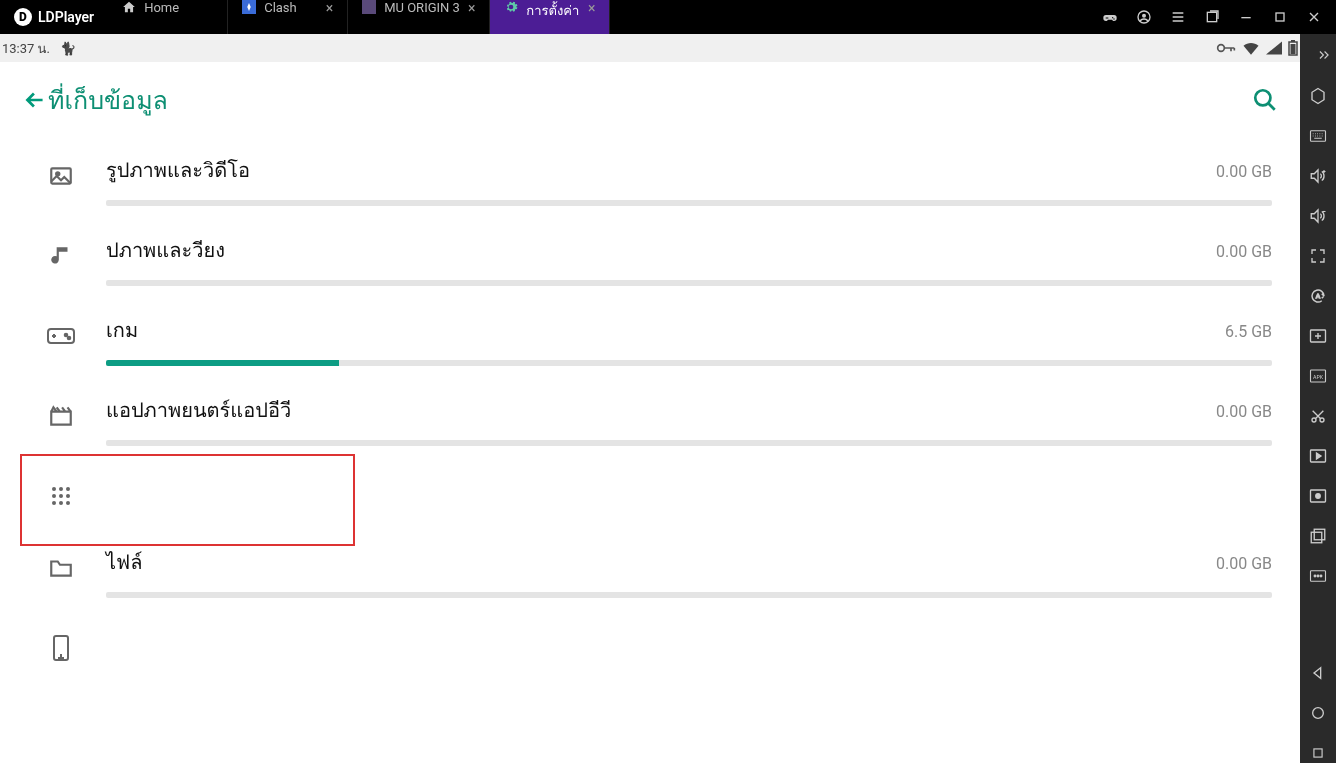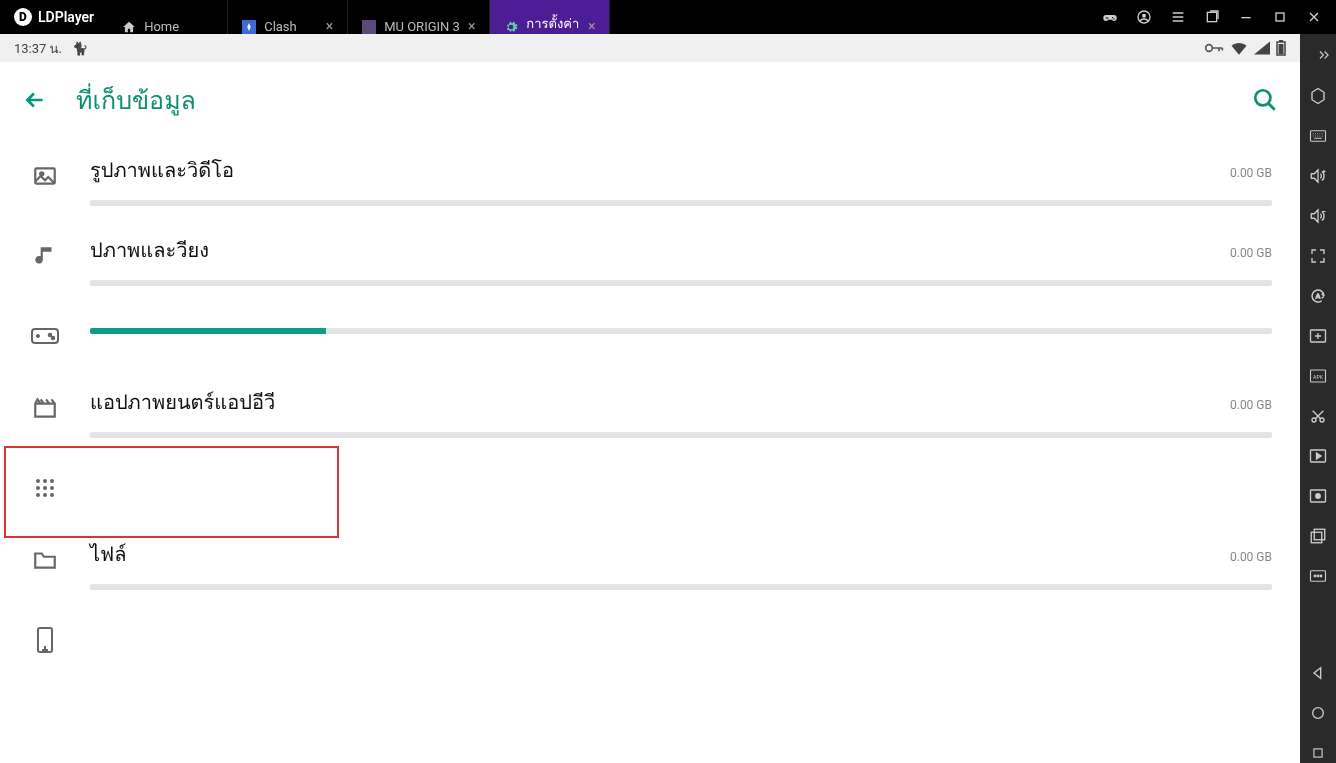--- a/index.html
+++ b/index.html
@@ -3,50 +3,50 @@
 <meta charset="utf-8">
 <style>
 * { margin: 0; padding: 0; box-sizing: border-box; }
 body { font-family: -apple-system, BlinkMacSystemFont, "Segoe UI", Roboto, sans-serif; background: #fff; width: 1336px; height: 763px; overflow: hidden; }
 
 .titlebar { height: 34px; background: #000; display: flex; align-items: center; color: #ccc; font-size: 13px; }
 .logo { display: flex; align-items: center; gap: 6px; padding: 0 14px; color: #fff; font-weight: 600; font-size: 14px; }
 .logo-icon { width: 18px; height: 18px; border-radius: 50%; background: #fff; display: flex; align-items: center; justify-content: center; color: #000; font-weight: 900; font-size: 12px; }
 
 .tabs { display: flex; height: 100%; }
-.tab { display: flex; align-items: flex-end; gap: 8px; padding: 0 14px; height: 100%; border-right: 1px solid #222; min-width: 120px; color: #bbb; cursor: pointer; }
+.tab { display: flex; align-items: flex-start; gap: 8px; padding: 0 14px; height: 100%; border-right: 1px solid #222; min-width: 120px; color: #bbb; cursor: pointer; }
 .tab.active { background: #4c1d95; color: #fff; }
 .tab .close { margin-left: auto; font-size: 14px; color: #999; }
 .tab-icon { width: 14px; height: 14px; display: inline-flex; align-items: center; justify-content: center; }
 
 .win-controls { margin-left: auto; display: flex; gap: 18px; padding: 0 14px; align-items: center; }
 .win-controls svg { width: 16px; height: 16px; fill: #ccc; }
 
 .main-wrap { display: flex; height: calc(100% - 34px); }
 .content { flex: 1; background: #fff; display: flex; flex-direction: column; }
 .side-toolbar { width: 36px; background: #2a2a2a; display: flex; flex-direction: column; align-items: center; padding-top: 10px; gap: 20px; }
 .side-toolbar .sicon { width: 20px; height: 20px; color: #ccc; display: flex; align-items: center; justify-content: center; }
 .side-toolbar .collapse { height: 22px; align-self: flex-end; padding-right: 4px;}
 .side-toolbar .spacer { flex: 1; }
 
-.statusbar { height: 28px; background: #f0f0f0; display: flex; align-items: center; padding: 0 14px; font-size: 13px; color: #444; }
+.statusbar { height: 28px; background: #f0f0f0; display: flex; align-items: center; padding: 0 2px; font-size: 13px; color: #444; }
 .statusbar .right { margin-left: auto; display: flex; gap: 6px; align-items: center; }
 
-.appbar { height: 76px; display: flex; align-items: center; padding: 0 22px; gap: 28px; }
+.appbar { height: 76px; display: flex; align-items: center; padding: 0 22px; }
 .back { color: #009a7b; }
 .appbar-title { color: #0d8f73; font-size: 25px; font-weight: 500; }
 .search { margin-left: auto; color: #0d8f73; }
 
-.list { flex: 1; overflow: auto; }
+.list { flex: 1; overflow: auto; padding-left: 16px; }
 .row { display: flex; align-items: flex-start; padding: 16px 28px 12px 28px; gap: 28px; position: relative; cursor: pointer; }
 .row-icon { width: 34px; height: 44px; display: flex; align-items: center; justify-content: center; color: #555; }
 .row-body { flex: 1; }
 .row-head { display: flex; align-items: baseline; justify-content: space-between; }
 .row-label { font-size: 20px; color: #111; }
-.row-size { font-size: 12px; color: #888; }
+.row-size { font-size: 16px; color: #888; }
 .bar { height: 6px; background: #e4e4e4; border-radius: 2px; margin-top: 14px; overflow: hidden; }
 .bar-fill { height: 100%; background: #0d9d84; }
 
 .highlight { position: absolute; border: 2px solid #d33; pointer-events: none; }
 
 svg { display: block; }
 </style>
 </head>
 <body>
 
@@ -221,20 +221,24 @@
         <div class="row">
     <div class="row-icon">
             <svg width="30" height="22" viewBox="0 0 30 22" fill="none" stroke="#666" stroke-width="2">
               <rect x="2" y="4" width="26" height="14" rx="3"></rect>
               <path d="M8 9v4M6 11h4" stroke-width="2"></path>
               <circle cx="20" cy="10" r="1.3" fill="#666"></circle>
               <circle cx="23" cy="13" r="1.3" fill="#666"></circle>
             </svg>
           </div>
     <div class="row-body">
+      <div class="row-head">
+        <span class="row-label">เกม</span>
+        <span class="row-size">6.5 GB</span>
+      </div>
       <div class="bar">
               <div class="bar-fill" style="width:20%"></div>
             </div>
     </div>
     </div>
         <div class="row">
     <div class="row-icon">
             <svg width="26" height="26" viewBox="0 0 24 24" fill="none" stroke="#666" stroke-width="2">
               <path d="M3 8h18v12H3zM3 8l2-4 3 4M8 4l3 4M13 4l3 4M18 4l3 4"></path>
             </svg>

